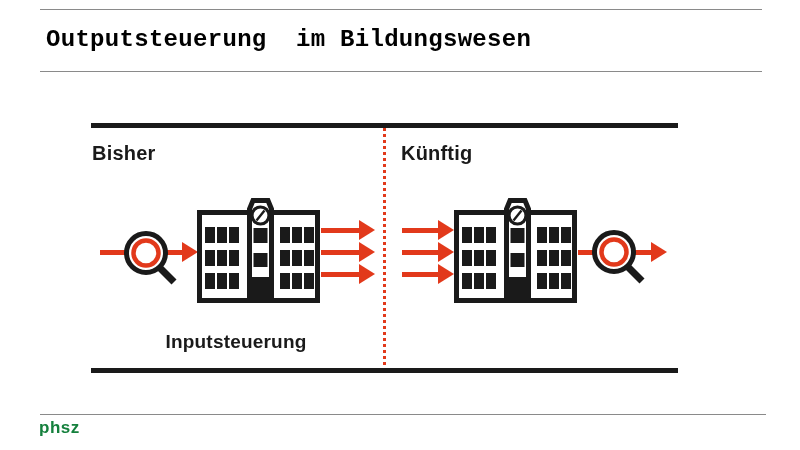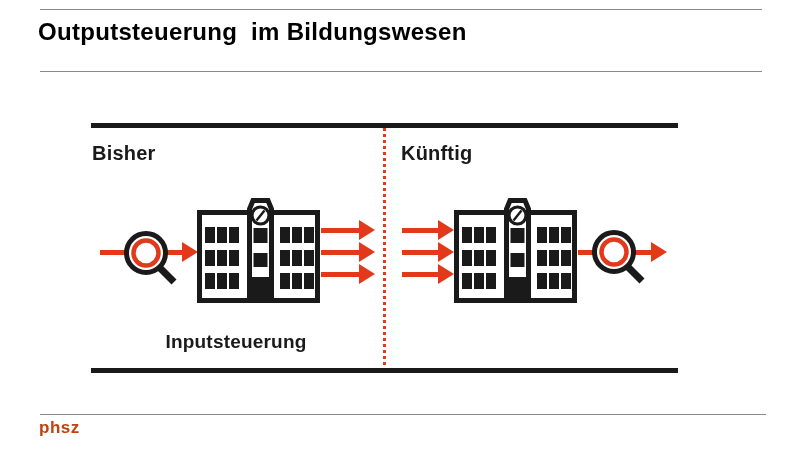--- a/index.html
+++ b/index.html
@@ -30,30 +30,30 @@
   .arrow { position:absolute; }
   .arrow-shaft { position:absolute; height:5px; background:#e2391b; top:8px; left:0; }
   .arrow-head {
     position:absolute; width:0; height:0; top:0;
     border-top:10px solid transparent; border-bottom:10px solid transparent;
     border-left:16px solid #e2391b;
   }
   .icon-abs { position:absolute; }
   .footer-logo {
     position:absolute; left:39px; top:418px;
-    font-size:17px; font-weight:bold; color:#c2410c; letter-spacing:0.5px;
+    font-size:17px; font-weight:bold; color:#15803d; letter-spacing:0.5px;
   }
 </style>
 </head>
 <body>
 
 <div class="slide">
 
   <div class="rule-thin" style="left:40px; top:9px; width:722px;"></div>
-  <h1 class="slide-title" style="margin:0;">Outputsteuerung  im Bildungswesen</h1>
+  <h1 class="slide-title" style="margin:8px;font-family:Liberation Mono, monospace;">Outputsteuerung  im Bildungswesen</h1>
   <div class="rule-thin" style="left:40px; top:71px; width:722px;"></div>
 
   <div class="rule-thick" style="left:91px; top:123px; width:587px;"></div>
   <div class="rule-thick" style="left:91px; top:368px; width:587px;"></div>
   <div class="dotted-divider"></div>
 
   <div class="panel-heading" style="left:92px; top:142px;">Bisher</div>
   <div class="panel-heading" style="left:401px; top:142px;">Künftig</div>
 
   <div class="arrow" style="left:100px; top:242px; width:98px; height:20px;">

